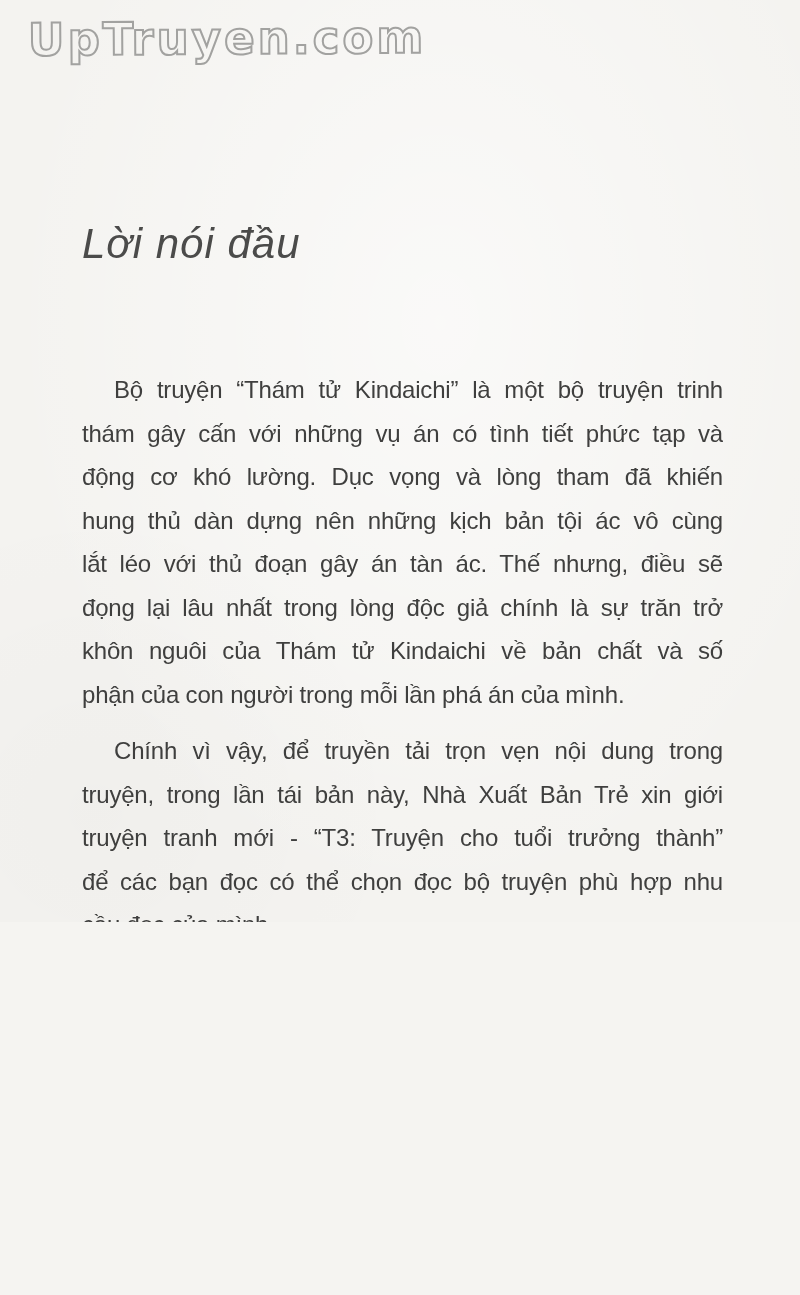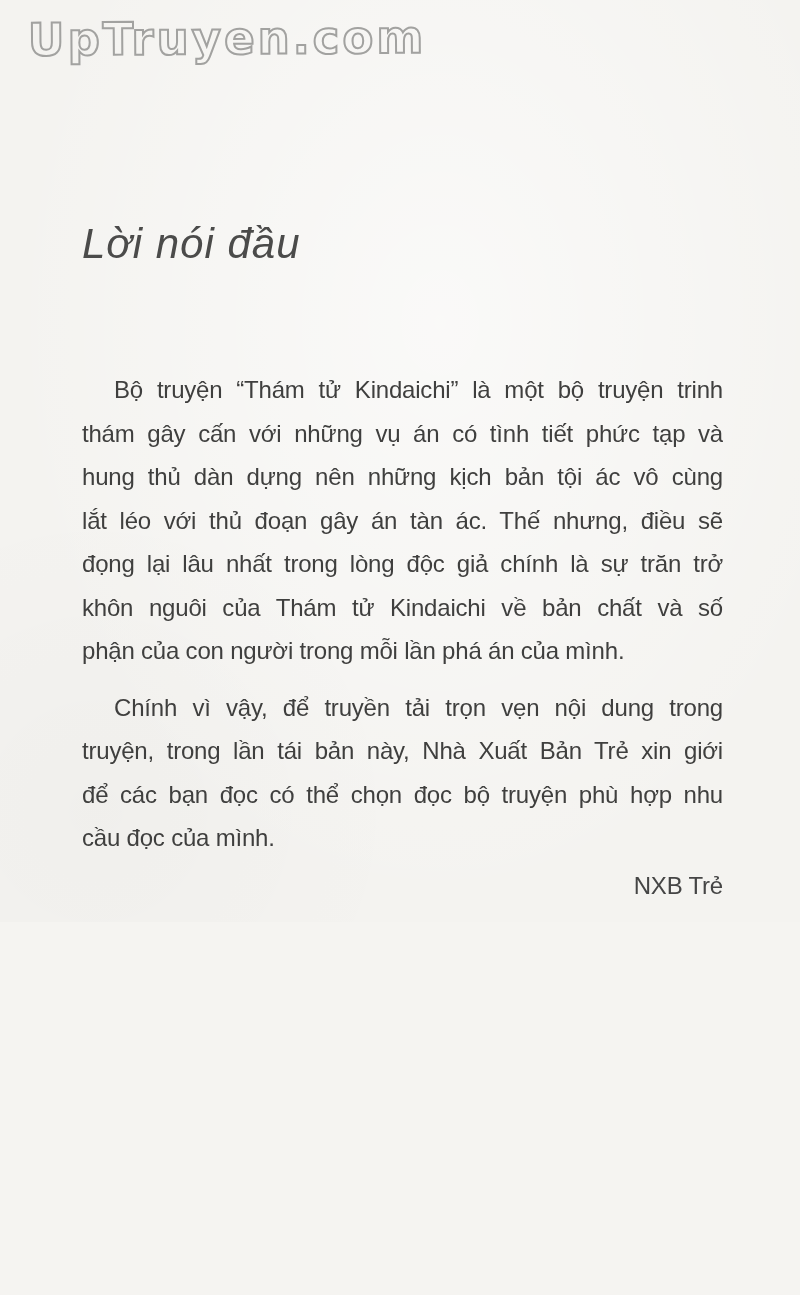--- a/index.html
+++ b/index.html
@@ -83,30 +83,32 @@
 
   <div class="watermark">UpTruyen.com</div>
 
   <h1 class="title">Lời nói đầu</h1>
 
   <div class="body-block">
 
     <div class="para">
       <div class="line first">Bộ truyện “Thám tử Kindaichi” là một bộ truyện trinh</div>
       <div class="line">thám gây cấn với những vụ án có tình tiết phức tạp và</div>
+      <div class="line">động cơ khó lường. Dục vọng và lòng tham đã khiến</div>
       <div class="line">hung thủ dàn dựng nên những kịch bản tội ác vô cùng</div>
       <div class="line">lắt léo với thủ đoạn gây án tàn ác. Thế nhưng, điều sẽ</div>
       <div class="line">đọng lại lâu nhất trong lòng độc giả chính là sự trăn trở</div>
       <div class="line">khôn nguôi của Thám tử Kindaichi về bản chất và số</div>
       <div class="line last">phận của con người trong mỗi lần phá án của mình.</div>
     </div>
 
     <div class="para">
       <div class="line first">Chính vì vậy, để truyền tải trọn vẹn nội dung trong</div>
       <div class="line">truyện, trong lần tái bản này, Nhà Xuất Bản Trẻ xin giới</div>
+      <div class="line">truyện tranh mới - “T3: Truyện cho tuổi trưởng thành”</div>
       <div class="line">để các bạn đọc có thể chọn đọc bộ truyện phù hợp nhu</div>
       <div class="line last">cầu đọc của mình.</div>
     </div>
 
     <div class="signature">NXB Trẻ</div>
   </div>
 
   <div class="page-number">2</div>
 
 </div>

